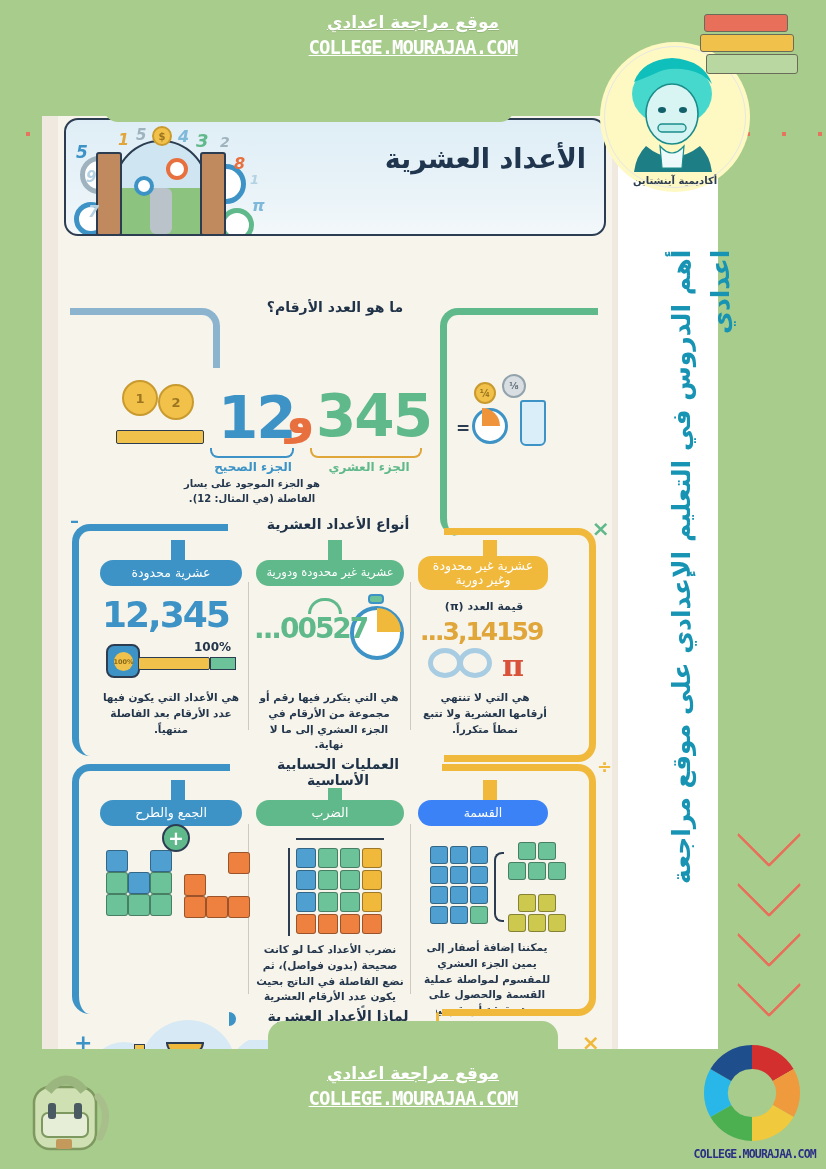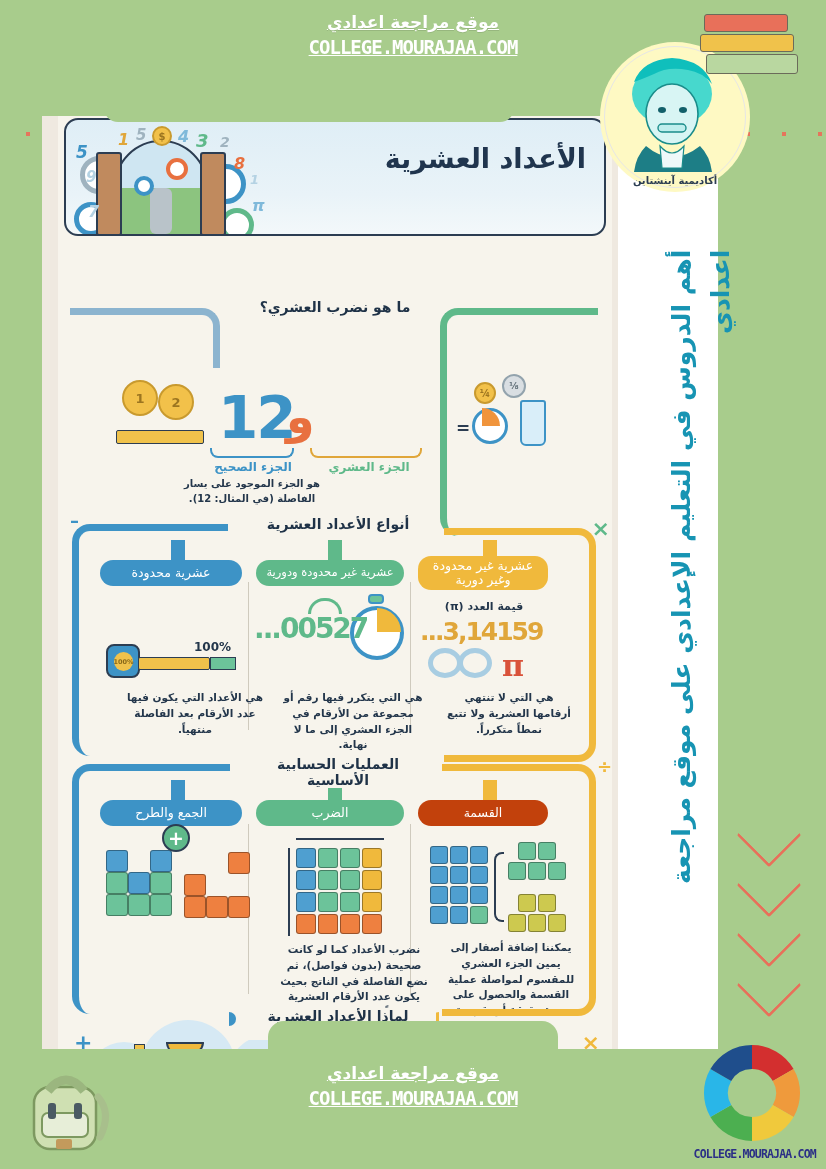--- a/index.html
+++ b/index.html
@@ -83,21 +83,21 @@
 
   
   .badge {
     position:absolute; height:26px; border-radius:13px; color:#fff; font-weight:normal;
     font-size:12.5px; display:flex; align-items:center; justify-content:center;
     text-align:center; line-height:1.15; padding:0 6px;
   }
   .badge.two { height:34px; }
   .stem { position:absolute; width:14px; }
 
-  .cap { position:absolute; text-align:center; font-size:10.5px; color:#23364b; line-height:1.5; font-weight:bold;margin-left:24px;}
+  .cap { position:absolute; text-align:center; font-size:10.5px; color:#23364b; line-height:1.5; font-weight:bold;}
   .vdiv { position:absolute; width:1px; background:#cfcabd; }
 
   
   .def-text {
     position:absolute; left:70px; top:218px; width:414px; text-align:center;
     font-size:11.5px; color:#23364b; line-height:1.62; font-weight:bold; z-index:4;
   }
   .bignum { position:absolute; font-size:58px; font-weight:bold; letter-spacing:-2px; z-index:4;}
   .brace { position:absolute; height:10px; border:2px solid; border-top:none; border-radius:0 0 8px 8px; z-index:4;}
   .lbl-t { position:absolute; text-align:center; font-weight:bold; font-size:12px; z-index:4;}
@@ -222,34 +222,35 @@
         <div class="fd" style="left:104px; top:3px; color:#7fb9da; font-size:16px;">4</div>
         <div class="fd" style="left:122px; top:6px; color:#5fb98a; font-size:18px;">3</div>
         <div class="fd" style="left:146px; top:10px; color:#9fb3bf; font-size:14px;">2</div>
         <div class="fd" style="left:160px; top:30px; color:#e8703f; font-size:16px;">8</div>
         <div class="fd" style="left:176px; top:48px; color:#b4d2e3; font-size:13px;">1</div>
         <div class="fd" style="left:178px; top:72px; color:#7fb9da; font-size:16px;">π</div>
         <div class="coin" style="left:78px; top:2px; width:20px; height:20px; font-size:10px;">$</div>
       </div>
     </div>
 
-    <div class="sec-head" style="left:177px; top:187px; width:200px;">ما هو نضرب العشري؟</div>
+    <div class="sec-head" style="left:177px; top:187px; width:200px;">ما هو العدد الأرقام؟</div>
 
     <div class="pipe" style="left:12px; top:196px; width:150px; height:60px; border-width:7px; border-color:#8cb4cf; border-radius:0 18px 0 0; border-bottom:none; border-left:none;"></div>
     <div class="pipe" style="right:14px; top:196px; width:158px; height:228px; border-width:7px; border-color:#5fb98a; border-radius:18px 0 0 18px; border-bottom:none; border-right:none;"></div>
 
 
     <div>
       <div class="coin" style="left:64px; top:268px; width:36px; height:36px;">1</div>
       <div class="coin" style="left:100px; top:272px; width:36px; height:36px;">2</div>
       <div class="ruler" style="left:58px; top:318px; width:88px; height:14px;"></div>
     </div>
 
     <div class="bignum" style="left:160px; top:272px; color:#3d93c6;">12</div>
     <div class="bignum" style="left:228px; top:278px; color:#e8703f; font-size:46px;">و</div>
+    <div class="bignum" style="left:258px; top:270px; color:#5fb98a;">345</div>
 
     <div>
       <div class="coin" style="left:416px; top:270px; width:22px; height:22px; font-size:10px;">¼</div>
       <div style="position:absolute; left:444px; top:262px; width:24px; height:24px; border-radius:50%; background:#d9dee2; border:2px solid #93a3ad; display:flex;align-items:center;justify-content:center;font-size:9px;color:#5c6a73;font-weight:bold;">⅛</div>
       <div style="position:absolute; left:414px; top:296px; width:36px; height:36px; border-radius:50%; background:#fff; border:3px solid #3d93c6;"></div>
       <div style="position:absolute; left:424px; top:296px; width:18px; height:18px; background:#f0943c; border-radius:0 18px 0 0;"></div>
       <div style="position:absolute; left:462px; top:288px; width:26px; height:46px; background:#d9eef9; border:2.5px solid #3d93c6; border-radius:3px 3px 6px 6px;"></div>
       <div style="position:absolute; left:398px; top:306px; font-size:17px; color:#2c3d52; font-weight:bold;">=</div>
     </div>
 
@@ -272,20 +273,21 @@
     <div class="stem" style="left:270px; top:428px; height:24px; background:#5fb98a;"></div>
     <div class="stem" style="left:425px; top:428px; height:24px; background:#f0b93c;"></div>
 
     <div class="badge" style="left:42px; top:448px; width:142px; background:#3d93c6;">عشرية محدودة</div>
     <div class="badge" style="left:198px; top:448px; width:148px; background:#5fb98a; font-size:11.5px;">عشرية غير محدودة ودورية</div>
     <div class="badge two" style="left:360px; top:444px; width:130px; background:#f0b93c;">عشرية غير محدودة وغير دورية</div>
 
     <div class="vdiv" style="left:190px; top:470px; height:148px;"></div>
     <div class="vdiv" style="left:352px; top:470px; height:148px;"></div>
 
+    <div class="bignum" style="left:44px; top:482px; font-size:36px; color:#3d93c6;">12,345</div>
     <div style="position:absolute; left:48px; top:532px; width:34px; height:34px; border-radius:8px; background:#3d93c6; border:2px solid #2c3d52;"></div>
     <div style="position:absolute; left:56px; top:540px; width:19px; height:19px; border-radius:50%; background:#f0c24b; display:flex;align-items:center;justify-content:center;font-size:6.5px;color:#8a6a1a;font-weight:bold;">100%</div>
     <div class="ruler" style="left:80px; top:545px; width:72px; height:13px;"></div>
     <div style="position:absolute; left:152px; top:545px; width:26px; height:13px; background:#6cc39a; border:1.5px solid #2c3d52;"></div>
     <div style="position:absolute; left:136px; top:528px; font-size:12px; font-weight:bold; color:#23364b;">100%</div>
     <div class="cap" style="left:44px; top:578px; width:138px;">هي الأعداد التي يكون فيها عدد الأرقام بعد الفاصلة منتهياً.</div>
 
     <div class="bignum" style="left:196px; top:500px; font-size:28px; color:#5fb98a;">00527...</div>
     <div style="position:absolute; left:250px; top:486px; width:34px; height:16px; border:3px solid #5fb98a; border-bottom:none; border-radius:18px 18px 0 0;"></div>
     <div style="position:absolute; left:292px; top:494px; width:54px; height:54px; border-radius:50%; background:#fff; border:4px solid #3d93c6;"></div>
@@ -305,21 +307,21 @@
     <div class="pipe" style="left:14px; top:652px; width:158px; height:250px; border-width:7px; border-color:#3d93c6; border-radius:18px 0 0 18px; border-bottom:none; border-right:none;"></div>
     <div class="pipe" style="right:16px; top:652px; width:154px; height:252px; border-width:7px; border-color:#f0b93c; border-radius:0 18px 18px 0; border-left:none;"></div>
     <div class="tiny-op" style="right:0px; top:644px; color:#f0b93c; font-size:18px;">÷</div>
 
     <div class="stem" style="left:113px; top:668px; height:24px; background:#3d93c6;"></div>
     <div class="stem" style="left:270px; top:668px; height:24px; background:#5fb98a;"></div>
     <div class="stem" style="left:425px; top:668px; height:24px; background:#f0b93c;"></div>
 
     <div class="badge" style="left:42px; top:688px; width:142px; background:#3d93c6;">الجمع والطرح</div>
     <div class="badge" style="left:198px; top:688px; width:148px; background:#5fb98a;">الضرب</div>
-    <div class="badge" style="left:360px; top:688px; width:130px; background:#c2410c;">القسمة</div>
+    <div class="badge" style="left:360px; top:688px; width:130px; background:#3b82f6;">القسمة</div>
 
     <div class="vdiv" style="left:190px; top:712px; height:170px;"></div>
     <div class="vdiv" style="left:352px; top:712px; height:170px;"></div>
 
     <div>
       <div class="sq" style="left:48px; top:738px; width:22px; height:22px; background:#4f9fd0;"></div>
       <div class="sq" style="left:92px; top:738px; width:22px; height:22px; background:#4f9fd0;"></div>
       <div class="sq" style="left:48px; top:760px; width:22px; height:22px; background:#6cc39a;"></div>
       <div class="sq" style="left:70px; top:760px; width:22px; height:22px; background:#4f9fd0;"></div>
       <div class="sq" style="left:92px; top:760px; width:22px; height:22px; background:#6cc39a;"></div>

